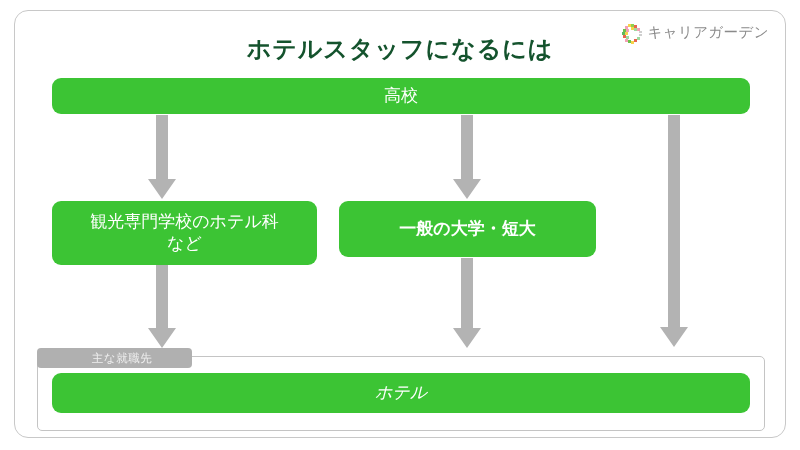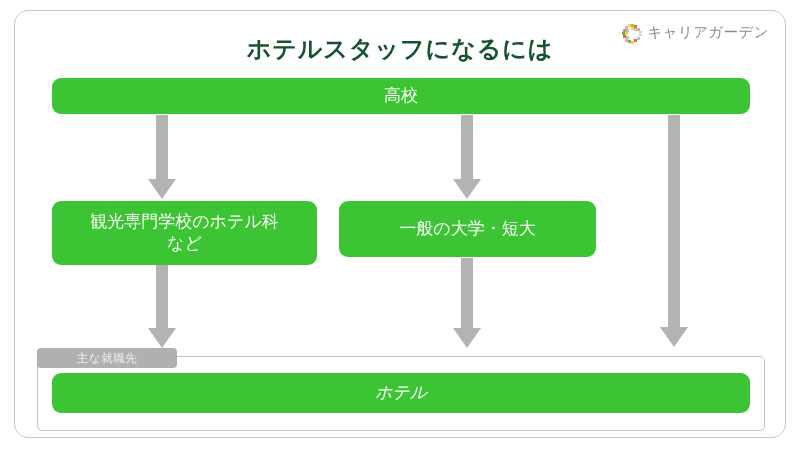--- a/index.html
+++ b/index.html
@@ -82,20 +82,21 @@
     left: 37px;  top: 67px;  width: 698px; height: 36px;
     font-size: 17px;
   }
   #node-vocational {
     left: 37px;  top: 190px; width: 265px; height: 64px;
     font-size: 17px;
   }
   #node-university {
     left: 324px; top: 190px; width: 257px; height: 56px;
     font-size: 17px;
+    font-weight: bold;
   }
   #node-hotel {
     left: 37px;  top: 362px; width: 698px; height: 40px;
     font-size: 17px;
     font-style: italic;
   }
 
   
   .arrow { position: absolute; }
   #arrow-hs-to-vocational  { left: 132px; top: 104px; width: 30px;  height: 84px;  }
@@ -123,20 +124,21 @@
     width: 140px;
     height: 20px;
     background: #b0b0b0;
     border-radius: 4px;
     color: #efefef;
     font-size: 11.5px;
     display: flex;
     align-items: center;
     justify-content: center;
     letter-spacing: 0.5px;
+    padding-left: 15px;
   }
 </style>
 </head>
 <body>
 
 <div id="card">
 
   <div id="title">ホテルスタッフになるには</div>
 
   <div id="logo">

